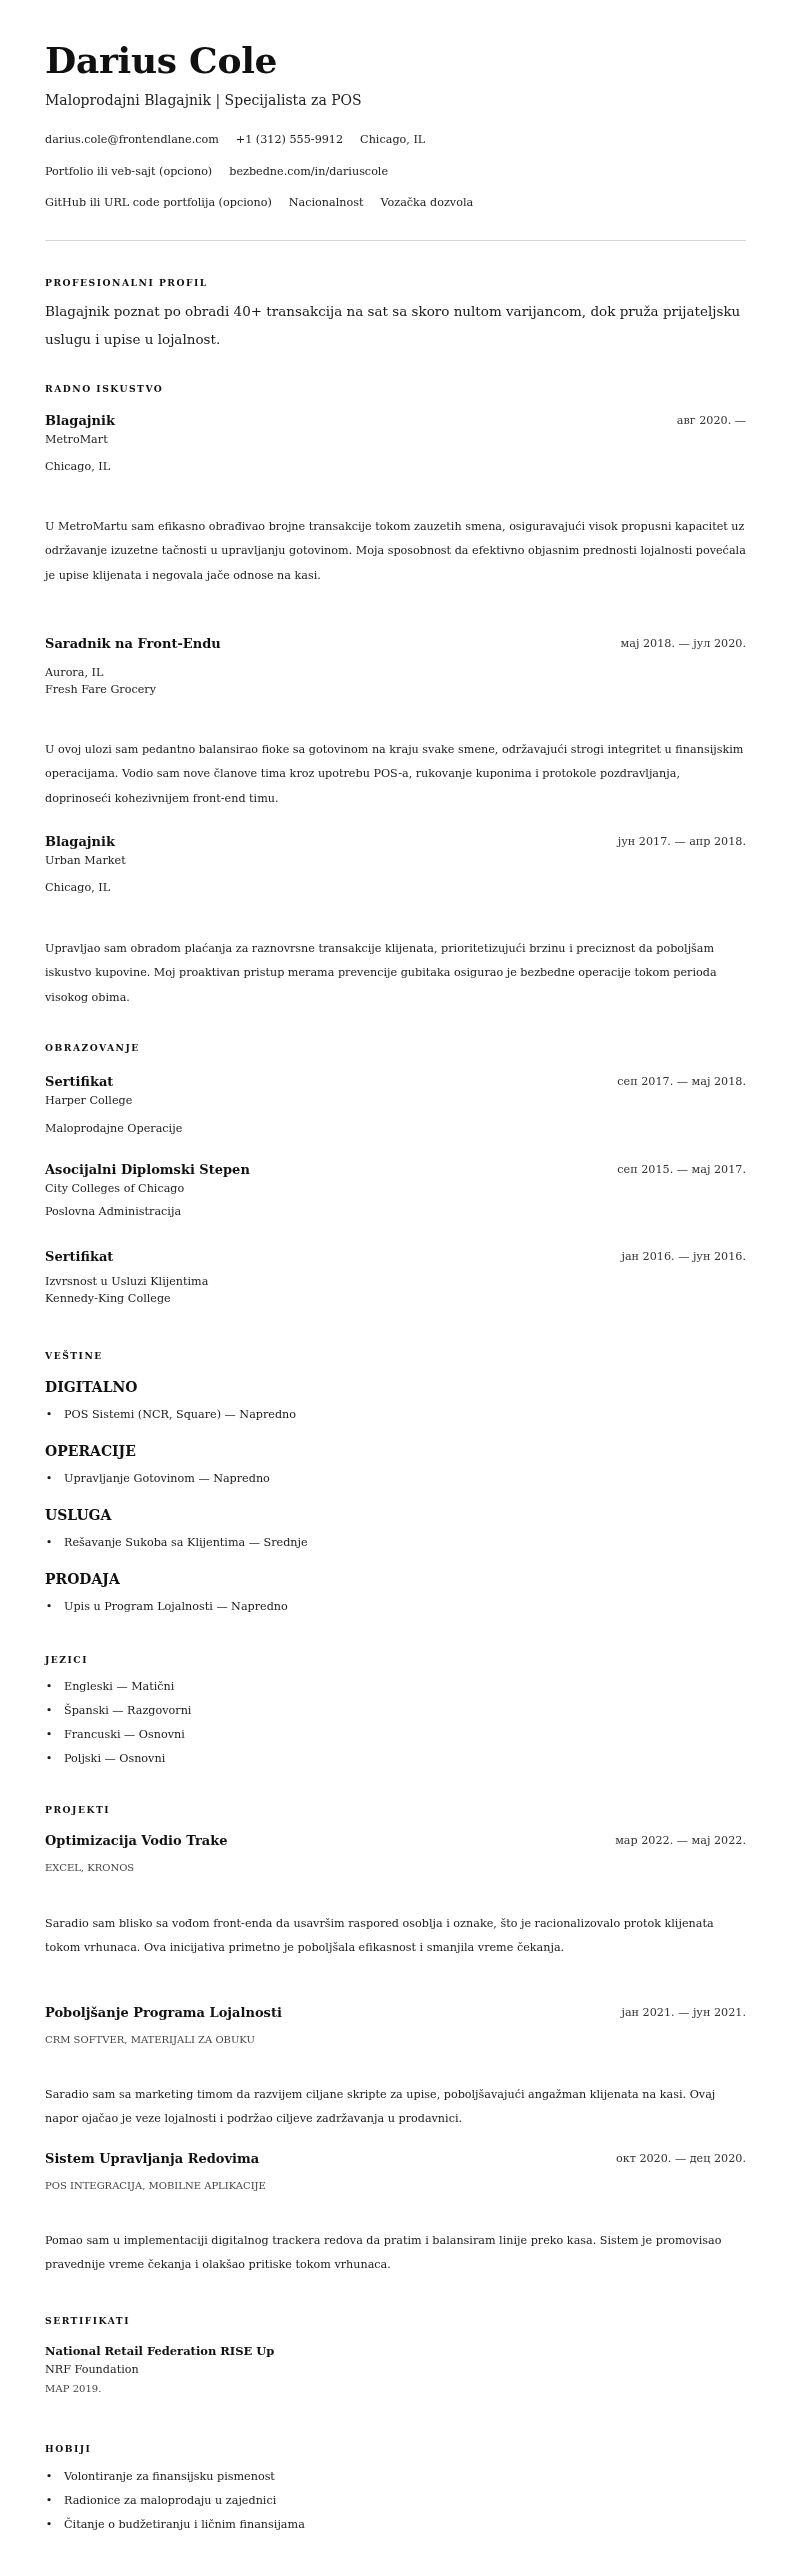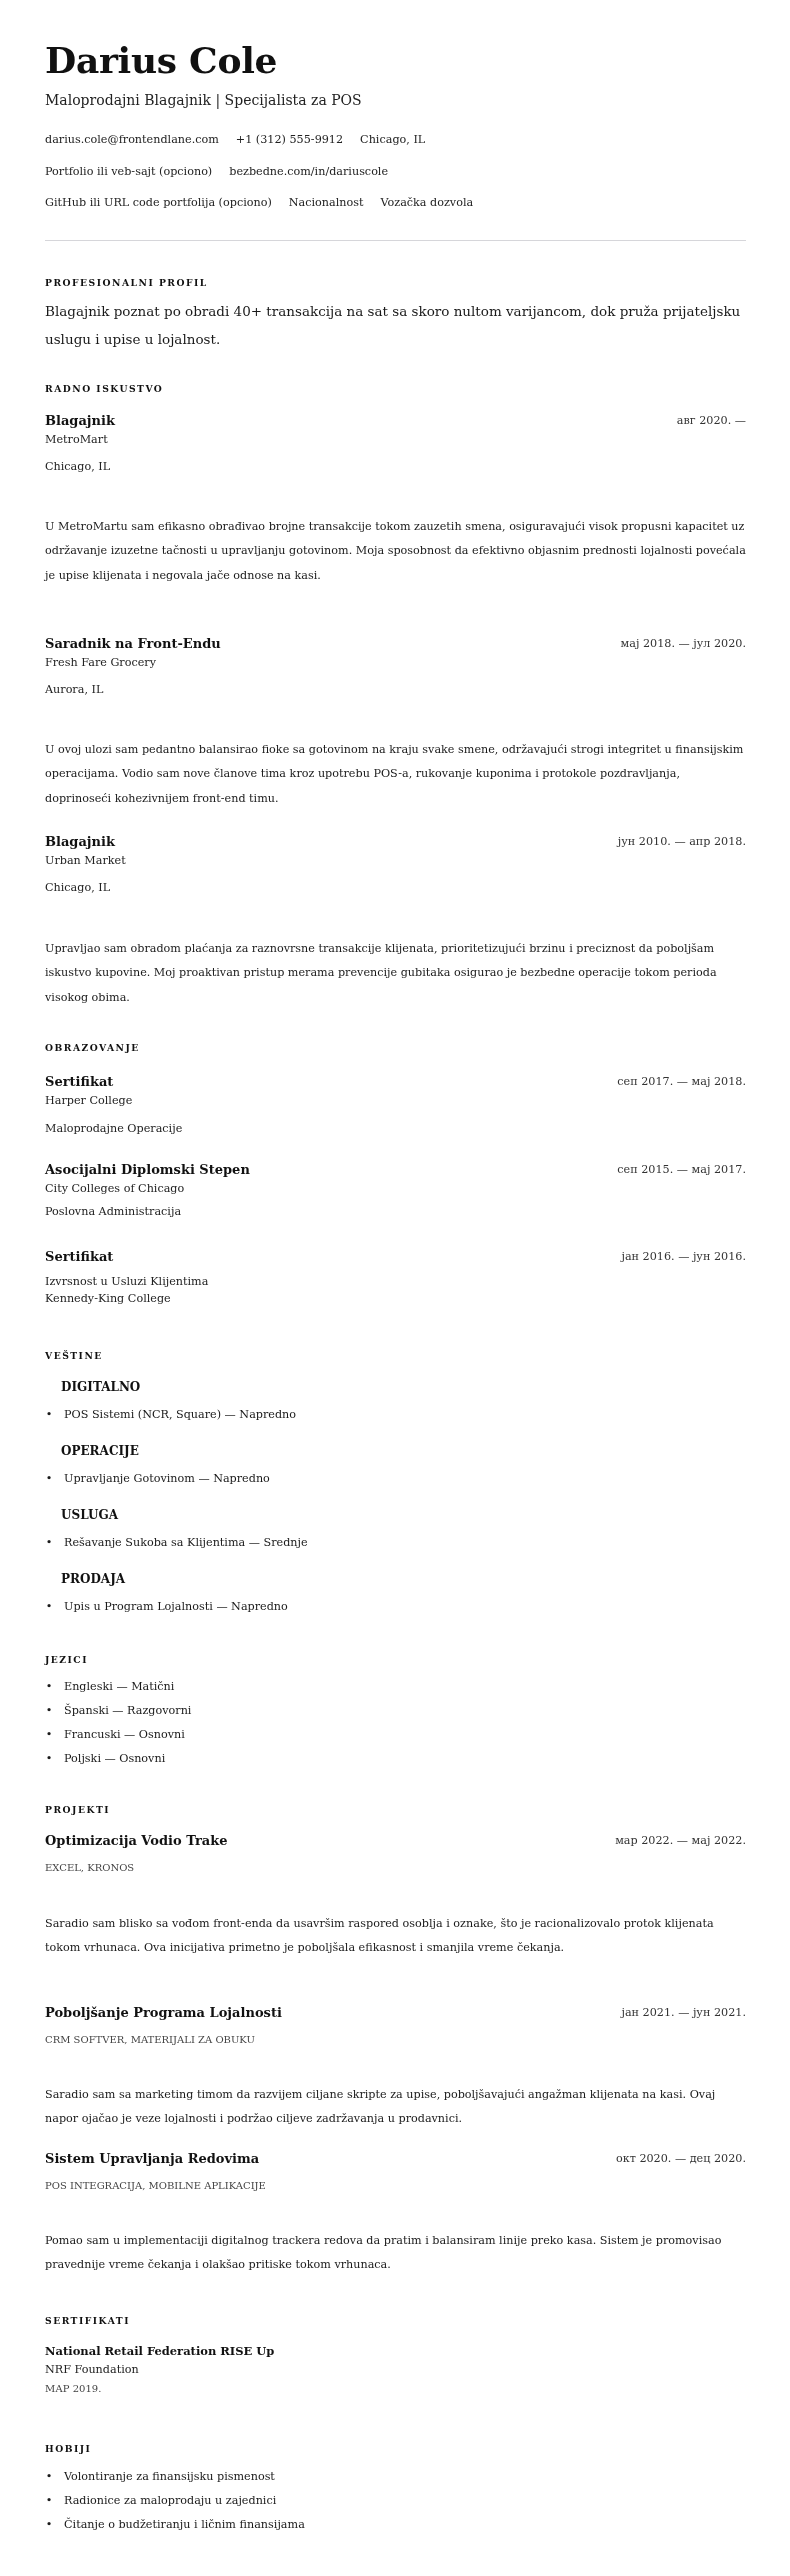--- a/index.html
+++ b/index.html
@@ -21,21 +21,21 @@
   .section-head { position: absolute; left: 0; font-size: 9.2px; font-weight: bold; letter-spacing: 1.5px; text-transform: uppercase; color: #111; line-height: 13px; }
   .profile-text { position: absolute; left: 0; width: 701px; font-size: 13.5px; line-height: 28px; color: #1a1a1a; }
 
   .row { position: absolute; left: 0; width: 701px; }
   .item-title { font-size: 13px; font-weight: bold; color: #111; line-height: 18.5px; }
   .item-date { position: absolute; right: 0; top: 0; font-size: 11.2px; color: #333; line-height: 18.5px; }
   .item-sub { font-size: 11.2px; color: #222; line-height: 17px; }
   .para { position: absolute; left: 0; width: 701px; font-size: 11.2px; line-height: 24.4px; color: #1a1a1a; }
   .tech { font-size: 10px; color: #444; text-transform: uppercase; line-height: 14.5px; }
 
-  .skill-cat { position: absolute; left: 16px; font-size: 12px; font-weight: bold; color: #111; line-height: 17px; }
+  .skill-cat { position: absolute; left: 0; font-size: 14px; font-weight: bold; color: #111; line-height: 17px; }
   .bullet-list { position: absolute; left: 0; margin: 0; padding: 0; list-style: none; }
   .bullet-list li { position: relative; padding-left: 19px; font-size: 11.2px; line-height: 24px; color: #1a1a1a; }
   .bullet-list li::before { content: "•"; position: absolute; left: 0.7px; top: 0; color: #1a1a1a; }
 
   .cert-title { font-size: 11.5px; font-weight: bold; color: #111; line-height: 17px; }
   .cert-issuer { font-size: 11.2px; color: #222; line-height: 20px; }
   .cert-date { font-size: 10px; color: #444; line-height: 17px; text-transform: uppercase; }
 </style>
 </head>
 <body>
@@ -66,28 +66,28 @@
     <div class="item-title">Blagajnik</div>
     <div class="item-date">авг 2020. —</div>
     <div class="item-sub">MetroMart</div>
     <div class="item-sub" style="margin-top:10.5px">Chicago, IL</div>
   </div>
   <div class="para" style="top:515px">U MetroMartu sam efikasno obrađivao brojne transakcije tokom zauzetih smena, osiguravajući visok propusni kapacitet uz održavanje izuzetne tačnosti u upravljanju gotovinom. Moja sposobnost da efektivno objasnim prednosti lojalnosti povećala je upise klijenata i negovala jače odnose na kasi.</div>
 
   <div class="row" style="top:635px">
     <div class="item-title">Saradnik na Front-Endu</div>
     <div class="item-date">мај 2018. — јул 2020.</div>
+    <div class="item-sub" style="margin-top:10.5px">Aurora, IL</div>
     <div class="item-sub">Fresh Fare Grocery</div>
-    <div class="item-sub" style="margin-top:10.5px">Aurora, IL</div>
   </div>
   <div class="para" style="top:738px">U ovoj ulozi sam pedantno balansirao fioke sa gotovinom na kraju svake smene, održavajući strogi integritet u finansijskim operacijama. Vodio sam nove članove tima kroz upotrebu POS-a, rukovanje kuponima i protokole pozdravljanja, doprinoseći kohezivnijem front-end timu.</div>
 
   <div class="row" style="top:833px">
     <div class="item-title">Blagajnik</div>
-    <div class="item-date">јун 2010. — апр 2018.</div>
+    <div class="item-date">јун 2017. — апр 2018.</div>
     <div class="item-sub">Urban Market</div>
     <div class="item-sub" style="margin-top:10.5px">Chicago, IL</div>
   </div>
   <div class="para" style="top:937px">Upravljao sam obradom plaćanja za raznovrsne transakcije klijenata, prioritetizujući brzinu i preciznost da poboljšam iskustvo kupovine. Moj proaktivan pristup merama prevencije gubitaka osigurao je bezbedne operacije tokom perioda visokog obima.</div>
 
   <div class="section-head" style="top:1041px">Obrazovanje</div>
 
   <div class="row" style="top:1073px">
     <div class="item-title">Sertifikat</div>
     <div class="item-date">сеп 2017. — мај 2018.</div>

